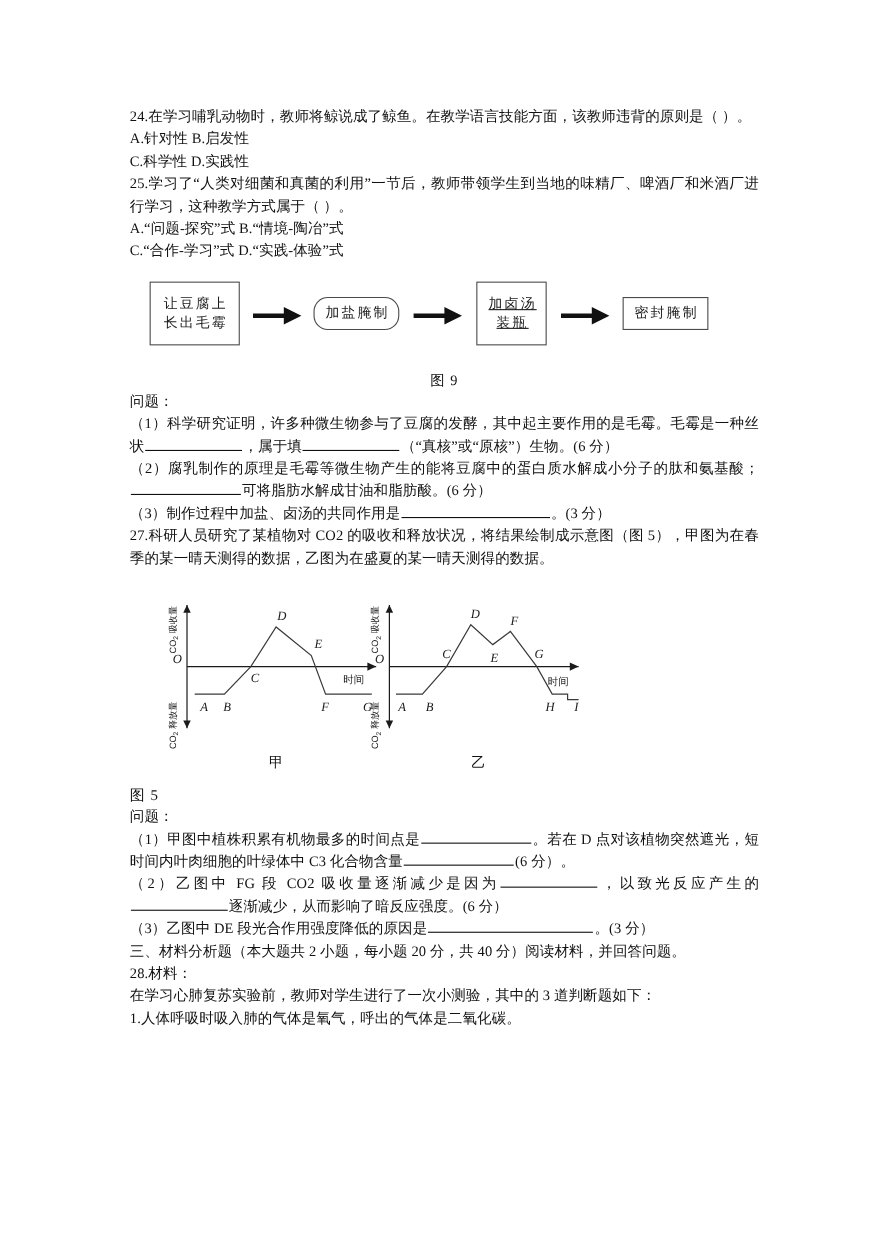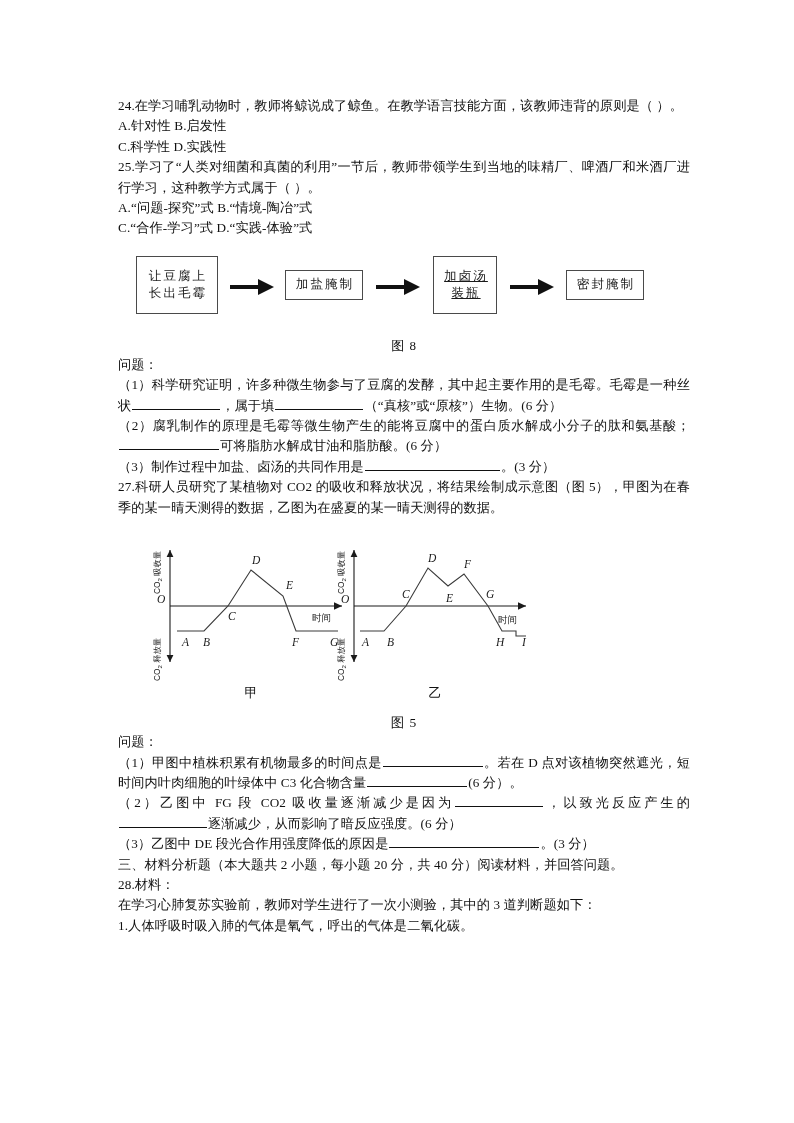--- a/index.html
+++ b/index.html
@@ -96,21 +96,20 @@
   .chart-a { left: 28px; }
   .chart-b { left: 212px; }
   .chart-name {
     position: absolute;
     bottom: 2px;
     width: 100%;
     text-align: center;
     font-size: 13px;
   }
   .fig5-caption {
-    text-align: center;
     font-size: 13.5px;
     margin-top: 10px;
     letter-spacing: 1px;
   }
   svg { display: block; }
   .ax { stroke: #1b1b1b; stroke-width: 1.1; fill: none; }
   .curve { stroke: #3a3a3a; stroke-width: 1.1; fill: none; stroke-linejoin: miter; }
   .ptlabel { font-family: "Liberation Serif", serif; font-style: italic; font-size: 11.5px; fill: #1b1b1b; }
   .axlabel { font-family: "Liberation Sans", sans-serif; font-size: 8.3px; fill: #1b1b1b; }
   .axlabel-cn { font-family: "Liberation Sans", sans-serif; font-size: 9.5px; fill: #1b1b1b; }
@@ -135,21 +134,21 @@
 
     <div class="fbox" style="left:18px; top:8px; width:80px; height:56px;">
       <span>让豆腐上</span>
       <span>长出毛霉</span>
     </div>
 
     <svg class="farrow" style="left:110px; top:28px;" viewBox="0 0 48 22">
       <path d="M2 9 L30 9 L30 3 L46 11 L30 19 L30 13 L2 13 Z" fill="#111"></path>
     </svg>
 
-    <div class="fbox" style="left:167px; top:22px; width:76px; height:28px;">
+    <div class="fbox" style="left:167px; top:22px; width:76px; height:28px;border-radius:13px;">
       <span>加盐腌制</span>
     </div>
 
     <svg class="farrow" style="left:256px; top:28px;" viewBox="0 0 48 22">
       <path d="M2 9 L30 9 L30 3 L46 11 L30 19 L30 13 L2 13 Z" fill="#111"></path>
     </svg>
 
     <div class="fbox" style="left:315px; top:8px; width:62px; height:56px;text-decoration:underline;">
       <span>加卤汤</span>
       <span>装瓶</span>
@@ -157,21 +156,21 @@
 
     <svg class="farrow" style="left:390px; top:28px;" viewBox="0 0 48 22">
       <path d="M2 9 L30 9 L30 3 L46 11 L30 19 L30 13 L2 13 Z" fill="#111"></path>
     </svg>
 
     <div class="fbox" style="left:448px; top:22px; width:76px; height:28px;">
       <span>密封腌制</span>
     </div>
 
   </div>
-  <div class="fcaption">图 8</div>
+  <div class="fcaption">图 9</div>
 
   <div class="line">问题：</div>
   <div class="line"><span>（1）科学研究证明，许多种微生物参与了豆腐的发酵，其中起主要作用的是毛霉。毛霉是一种丝状</span><span class="blank b-sm"></span><span>，属于填</span><span class="blank b-sm"></span><span>（“真核”或“原核”）生物。(6 分）</span></div>
   <div class="line"><span>（2）腐乳制作的原理是毛霉等微生物产生的能将豆腐中的蛋白质水解成小分子的肽和氨基酸；</span><span class="blank b-md"></span><span>可将脂肪水解成甘油和脂肪酸。(6 分）</span></div>
   <div class="line"><span>（3）制作过程中加盐、卤汤的共同作用是</span><span class="blank b-lg"></span><span>。(3 分）</span></div>
 
   <div class="line">27.科研人员研究了某植物对 CO2 的吸收和释放状况，将结果绘制成示意图（图 5），甲图为在春季的某一晴天测得的数据，乙图为在盛夏的某一晴天测得的数据。</div>
 
   <div class="fig5-wrap">
 

